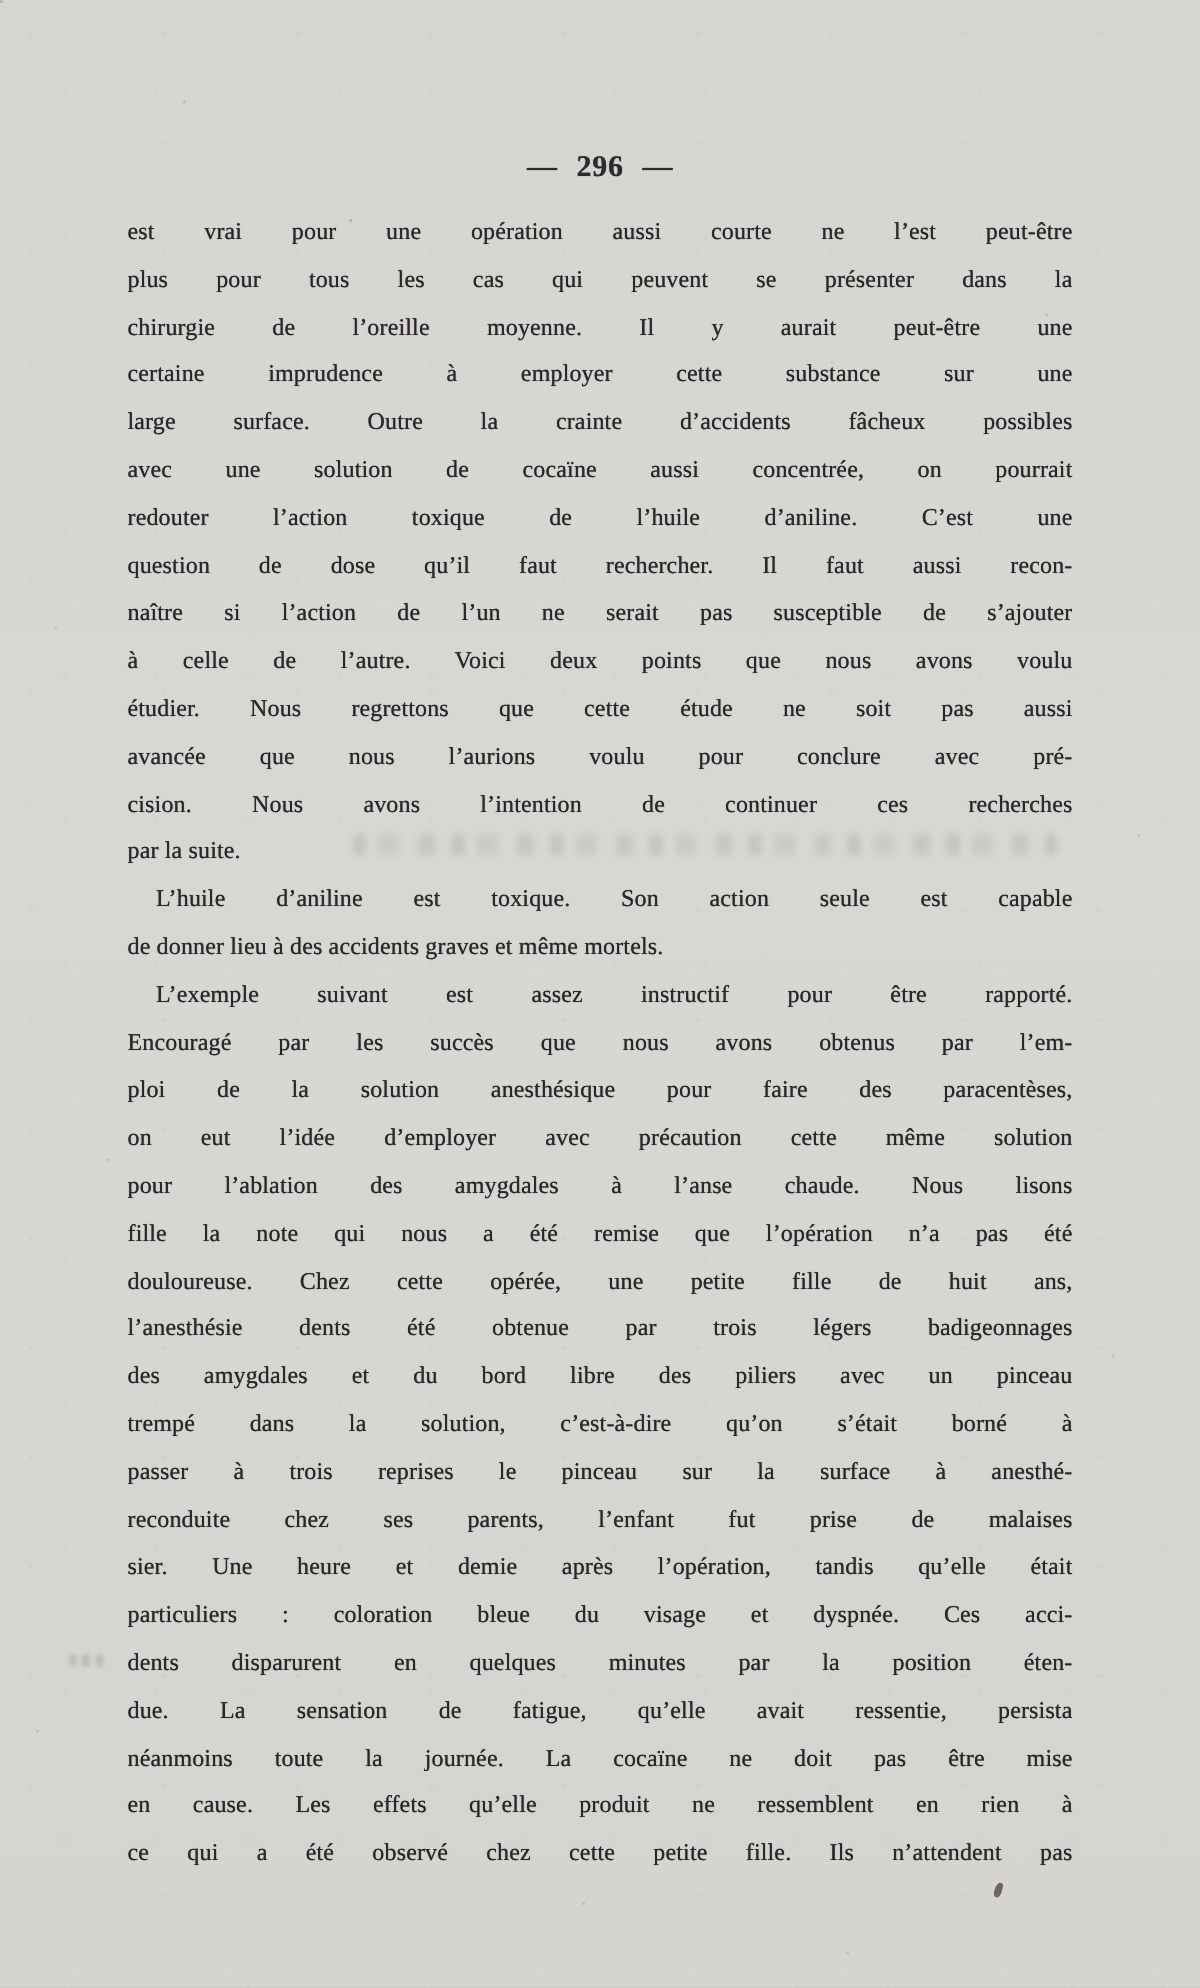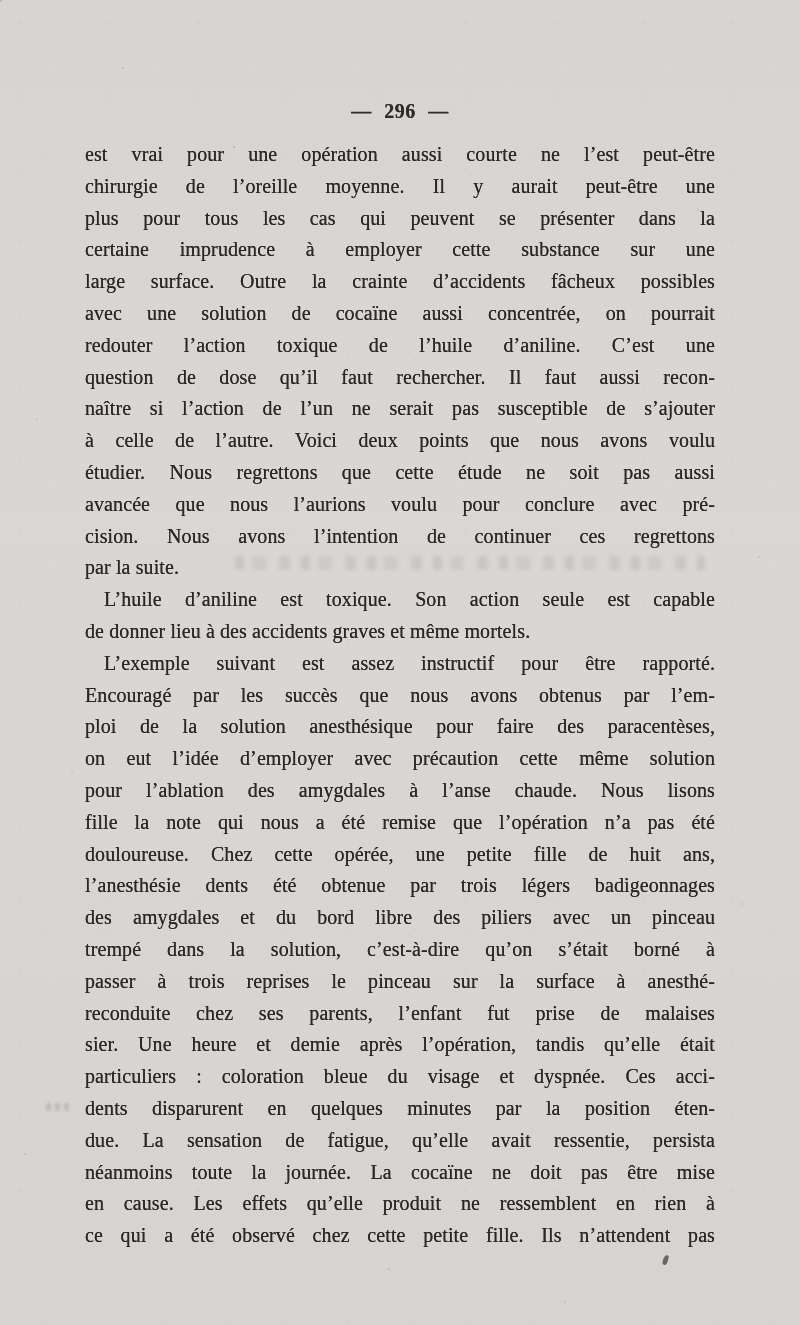--- a/index.html
+++ b/index.html
@@ -40,21 +40,21 @@
   .text-block {
     position: absolute;
     top: 139px;
     left: 85px;
     width: 630px;
     filter: blur(0.24px);
   }
   .line {
     height: 31.8px;
     line-height: 31.8px;
-    font-size: 20px;
+    font-size: 16px;
     letter-spacing: 0.1px;
     text-align: justify;
     text-align-last: justify;
     white-space: normal;
     overflow: hidden;
     text-shadow: 0 0 0.5px rgba(42,40,38,0.9);
   }
   .line.indent { text-indent: 19px; }
   .line.no-stretch { text-align-last: start; }
   .show-through {
@@ -122,32 +122,32 @@
 </head>
 <body>
 
 <div class="page">
   <div class="dust"></div>
   <div class="page-number">— 296 —</div>
   <div class="show-through"></div>
   <div class="margin-smudge"></div>
   <div class="text-block">
       <div class="line">est vrai pour une opération aussi courte ne l’est peut-être</div>
+      <div class="line">plus pour tous les cas qui peuvent se présenter dans la</div>
       <div class="line">chirurgie de l’oreille moyenne. Il y aurait peut-être une</div>
-      <div class="line">plus pour tous les cas qui peuvent se présenter dans la</div>
       <div class="line">certaine imprudence à employer cette substance sur une</div>
       <div class="line">large surface. Outre la crainte d’accidents fâcheux possibles</div>
       <div class="line">avec une solution de cocaïne aussi concentrée, on pourrait</div>
       <div class="line">redouter l’action toxique de l’huile d’aniline. C’est une</div>
       <div class="line">question de dose qu’il faut rechercher. Il faut aussi recon-</div>
       <div class="line">naître si l’action de l’un ne serait pas susceptible de s’ajouter</div>
       <div class="line">à celle de l’autre. Voici deux points que nous avons voulu</div>
       <div class="line">étudier. Nous regrettons que cette étude ne soit pas aussi</div>
       <div class="line">avancée que nous l’aurions voulu pour conclure avec pré-</div>
-      <div class="line">cision. Nous avons l’intention de continuer ces regrettons</div>
+      <div class="line">cision. Nous avons l’intention de continuer ces recherches</div>
       <div class="line no-stretch">par la suite.</div>
       <div class="line indent">L’huile d’aniline est toxique. Son action seule est capable</div>
       <div class="line no-stretch">de donner lieu à des accidents graves et même mortels.</div>
       <div class="line indent">L’exemple suivant est assez instructif pour être rapporté.</div>
       <div class="line">Encouragé par les succès que nous avons obtenus par l’em-</div>
       <div class="line">ploi de la solution anesthésique pour faire des paracentèses,</div>
       <div class="line">on eut l’idée d’employer avec précaution cette même solution</div>
       <div class="line">pour l’ablation des amygdales à l’anse chaude. Nous lisons</div>
       <div class="line">fille la note qui nous a été remise que l’opération n’a pas été</div>
       <div class="line">douloureuse. Chez cette opérée, une petite fille de huit ans,</div>

